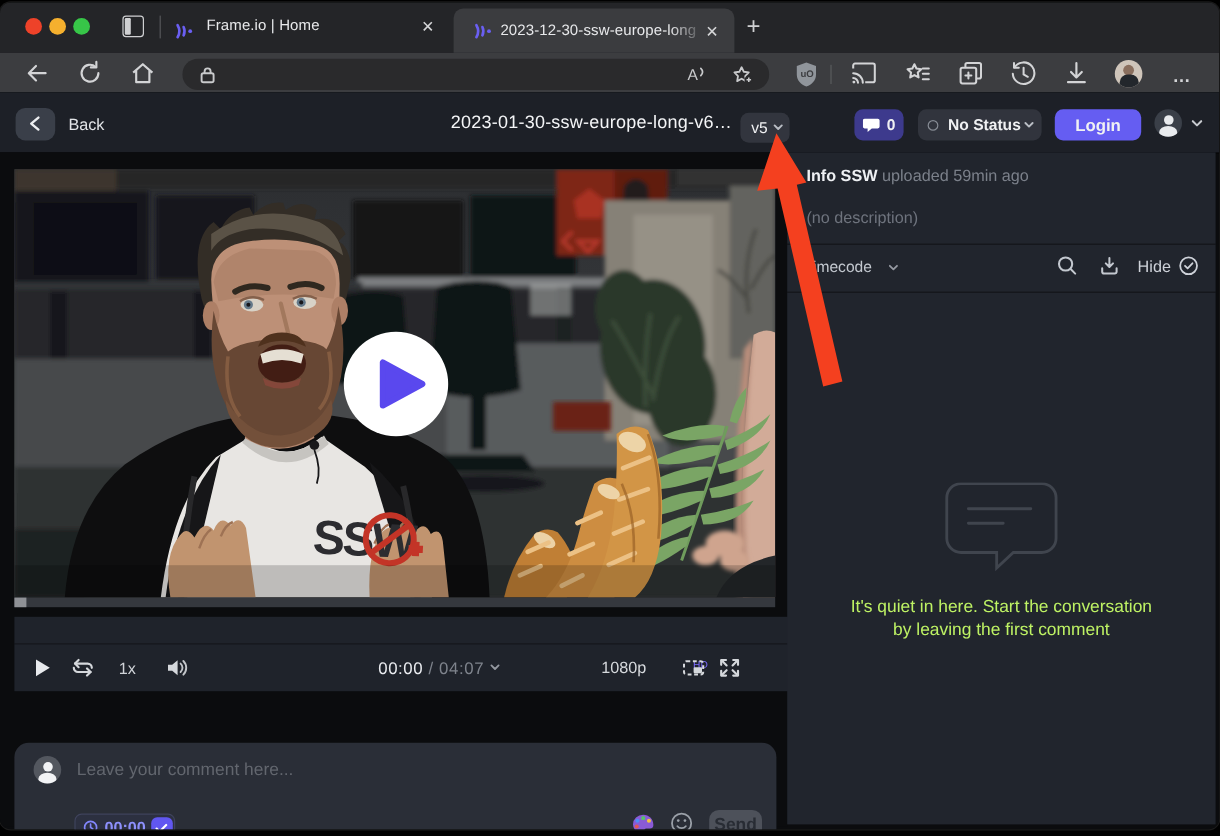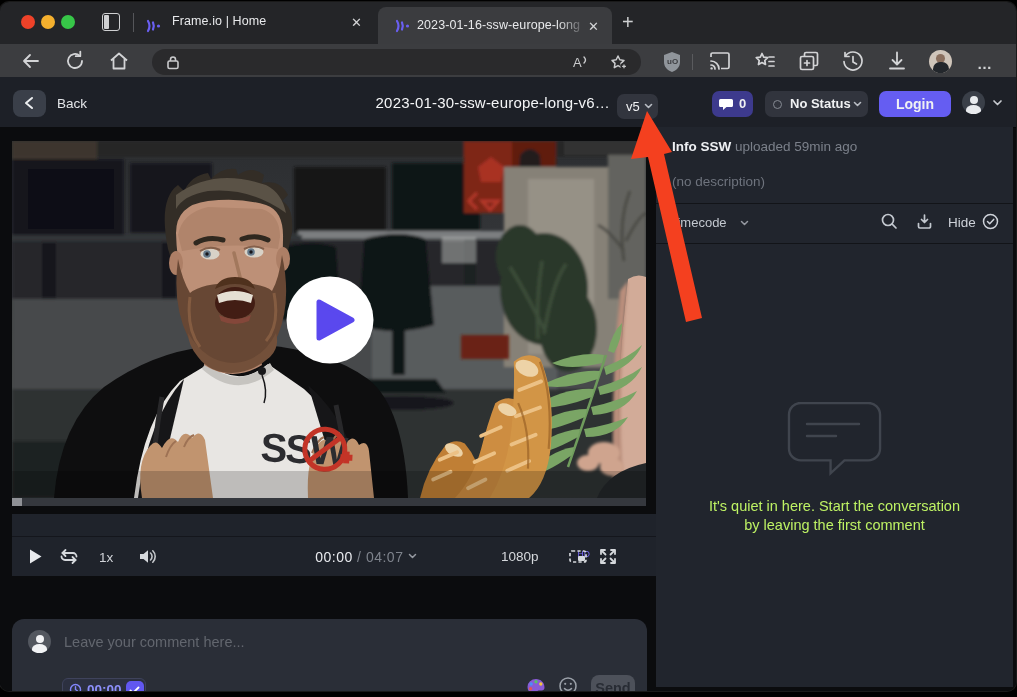--- a/index.html
+++ b/index.html
@@ -69,21 +69,21 @@
 
     <div id="activetab">
       <svg class="abs" style="left:17px; top:11px;" width="17" height="16" viewBox="0 0 17 16">
         <g fill="none" stroke="#6a5ff2" stroke-width="2.2" stroke-linecap="round">
           <path d="M2 3 Q5 8 2 13"></path>
             <path d="M7 4.5 Q8.6 8 7 11.5"></path>
         </g>
         <circle cx="12.5" cy="8" r="1.6" fill="#6a5ff2"></circle>
       </svg>
       <div class="tabtxt" style="left:39px; top:11px; width:172px; overflow:hidden; white-space:nowrap;
-        -webkit-mask-image:linear-gradient(90deg,#000 82%,transparent 99%);">2023-01-16-ssw-europe-long</div>
+        -webkit-mask-image:linear-gradient(90deg,#000 82%,transparent 99%);">2023-12-30-ssw-europe-long</div>
       <div class="cross" style="left:210px; top:12px;">✕</div>
     </div>
     <div class="abs" style="left:622px; top:9px; font-size:20px; color:#cfd0d2; font-weight:300;">+</div>
   </div>
 
   <div id="toolbar">
     <svg class="tico" style="left:18px;" viewBox="0 0 26 26">
         <g stroke="#d3d4d6" stroke-width="1.8" fill="none" stroke-linecap="round" stroke-linejoin="round">
           <path d="M20 13 H7 M12 7 l-6 6 6 6"></path>
         </g>

